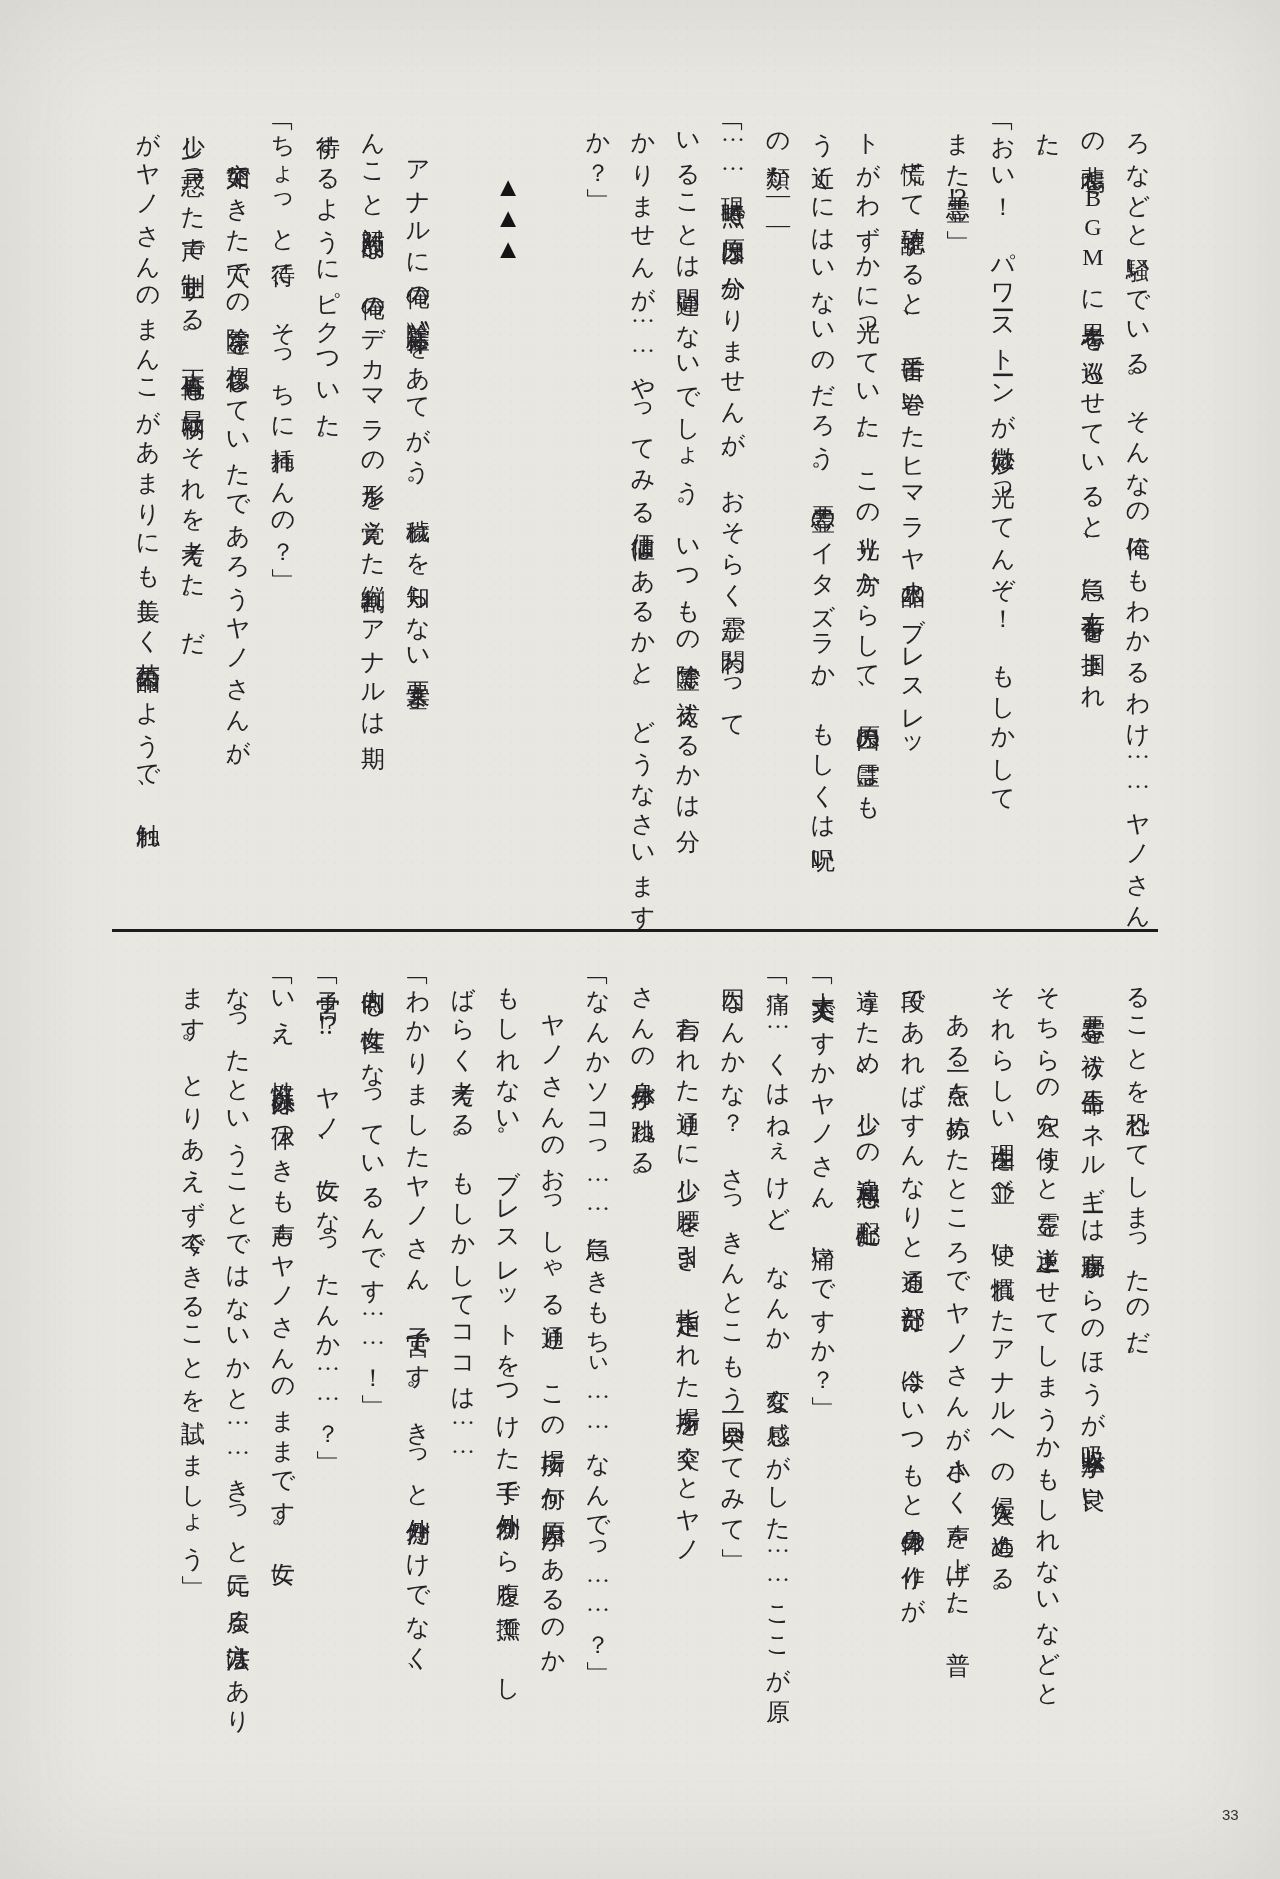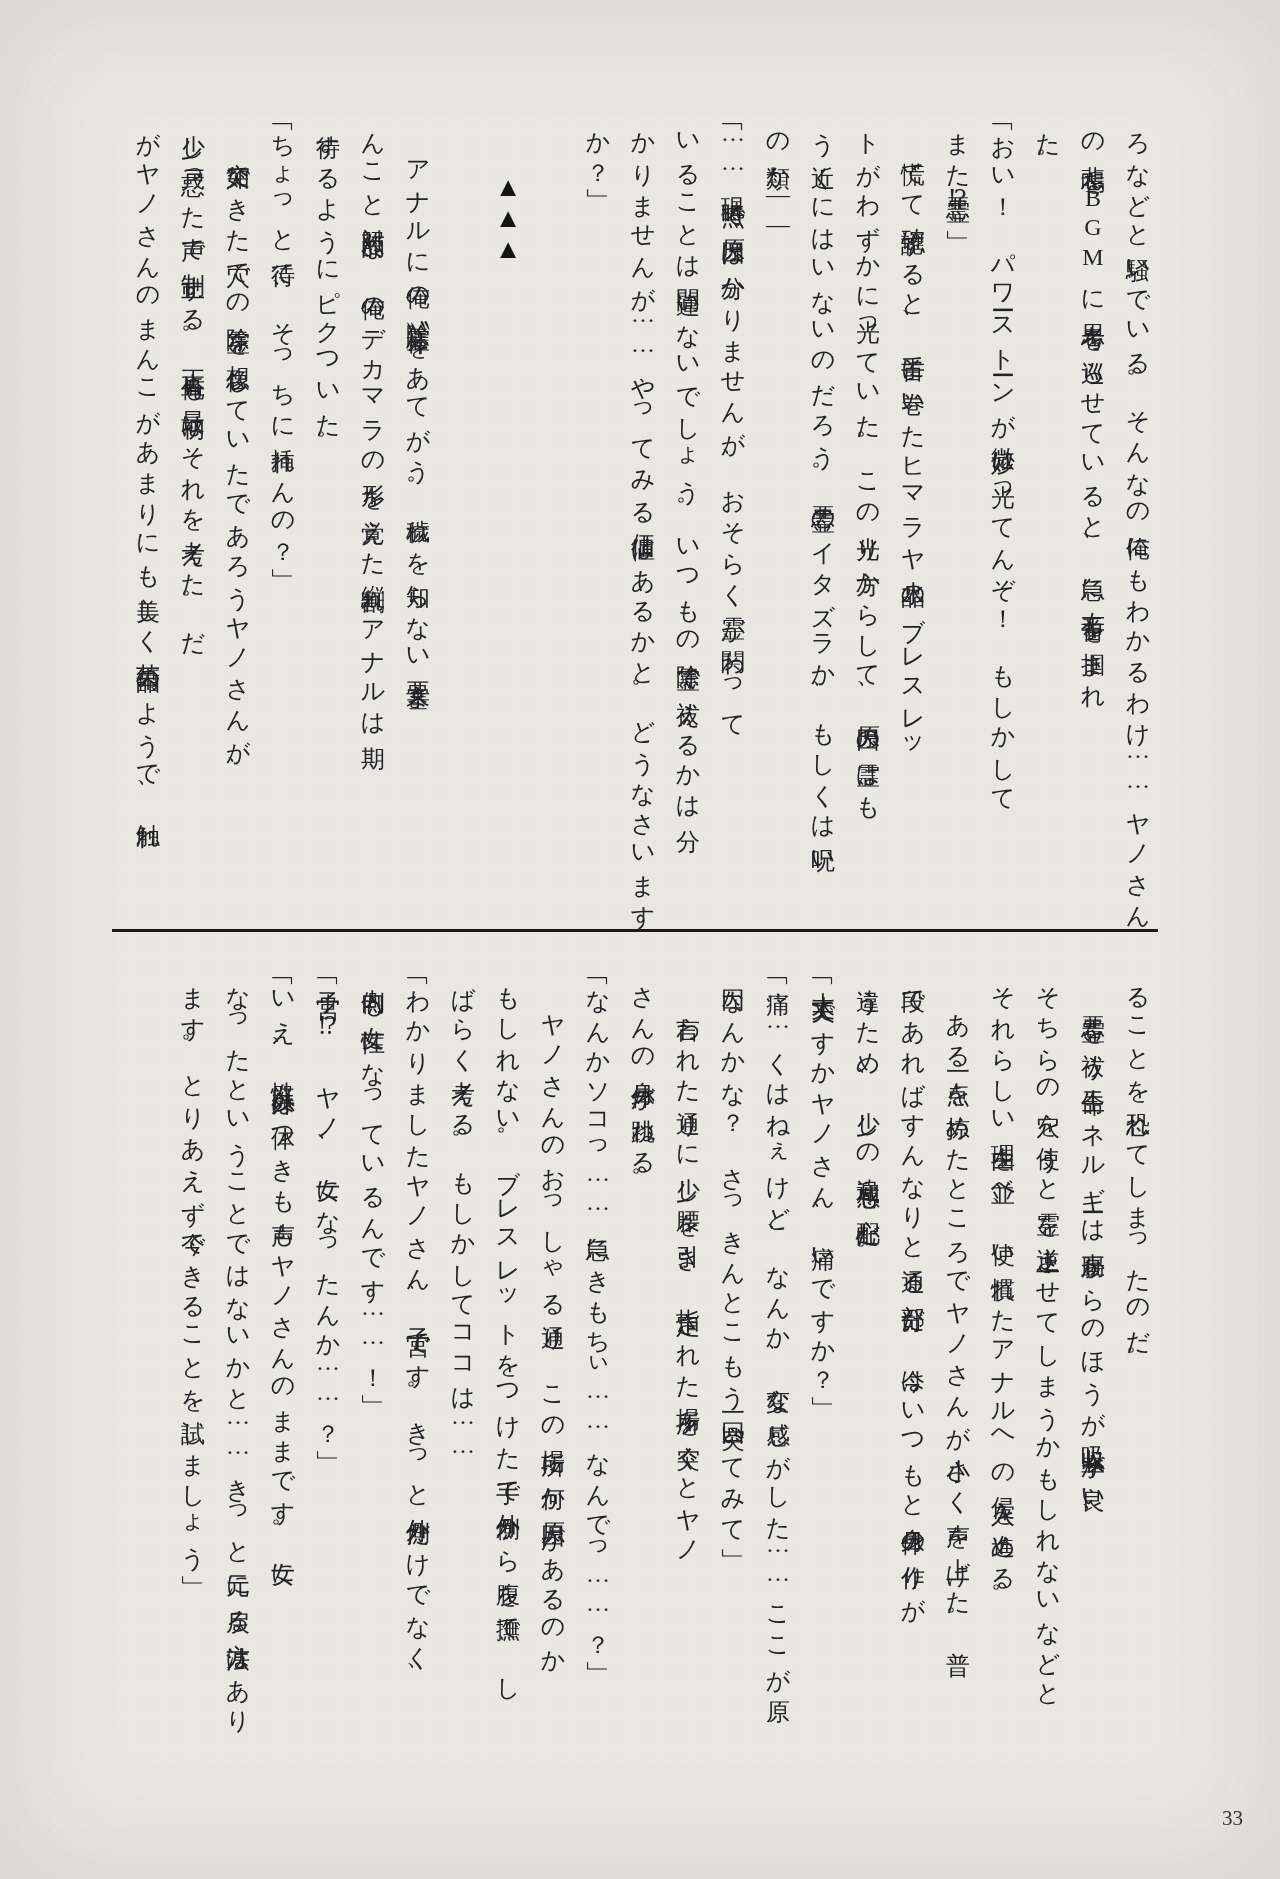--- a/index.html
+++ b/index.html
@@ -50,22 +50,22 @@
     top: 929px;
     width: 1046px;
     height: 3px;
     background: #1b1b1b;
   }
 
   .pagenum {
     position: absolute;
     left: 1222px;
     top: 1806px;
-    font-family: Liberation Serif, serif;
-    font-size: 21px;
+    font-family: Liberation Sans, sans-serif;
+    font-size: 15px;
     color: #323232;
   }
 </style>
 </head>
 <body>
 
 <div class="page">
   <div class="textblock top"><div class="vline">ろなどと騒いでいる。そんなの俺にもわかるわけ……ヤノさん</div><div class="vline">の悲鳴をBGMに思考を巡らせていると、急に右手首を掴まれ</div><div class="vline">た。</div><div class="vline">「おい！　パワーストーンが微妙に光ってんぞ！　もしかして</div><div class="vline">また悪霊⁉」</div><div class="vline">　慌てて確認すると、手首に巻いたヒマラヤ水晶のブレスレッ</div><div class="vline">トがわずかに光っていた。この光り方からして、原因の霊はも</div><div class="vline">う近くにはいないのだろう。悪霊のイタズラか、もしくは呪い</div><div class="vline">の類か――</div><div class="vline">「……現時点で原因は分かりませんが、おそらく霊が関わって</div><div class="vline">いることは間違いないでしょう。いつもの除霊で祓えるかは分</div><div class="vline">かりませんが……やってみる価値はあるかと。どうなさいます</div><div class="vline">か？」</div><div class="vline">　</div><div class="vline mark">　　▲▲▲</div><div class="vline">　</div><div class="vline">　アナルに俺の〝除霊棒〟をあてがう。穢れを知らない要塞ま</div><div class="vline">んこと対照的な、俺のデカマラの形を覚えた縦割れアナルは期</div><div class="vline">待するようにピクついた。</div><div class="vline">「ちょっと待て、そっちに挿れんの？」</div><div class="vline">　突如できた穴での除霊を想像していたであろうヤノさんが、</div><div class="vline">少し戸惑った声で制止する。正直俺も最初はそれを考えた。だ</div><div class="vline">がヤノさんのまんこがあまりにも美しく芸術品のようで、触れ</div></div>
 
   <div class="divider"></div>

